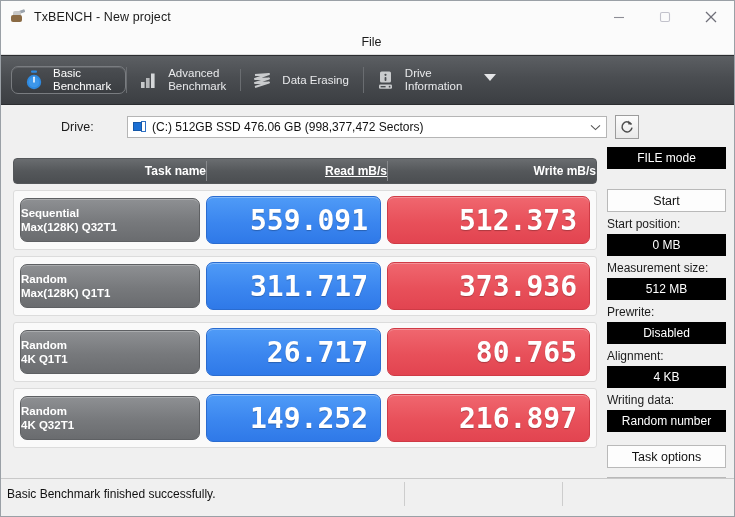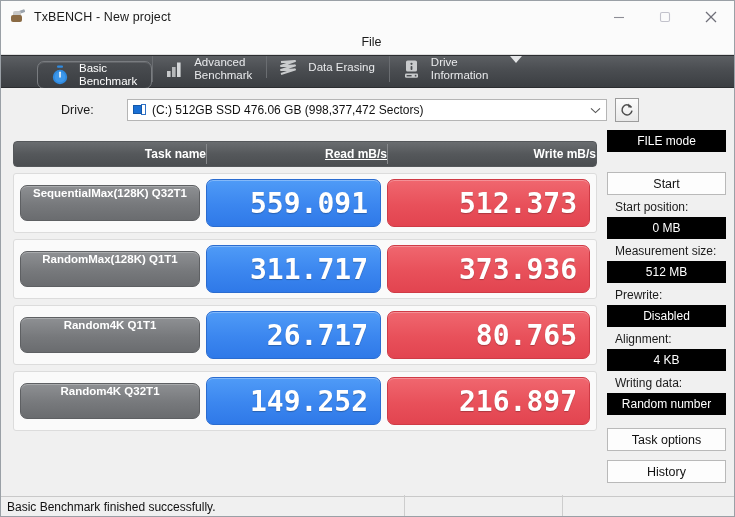--- a/index.html
+++ b/index.html
@@ -77,25 +77,25 @@
     flex-direction: column;
   }
   .menuitem {
     font-size: 12.5px;
     color: #1b1b1b;
     padding: 2px 9px;
   }
 
   
   .tabstrip {
-    height: 33px;
+    height: 50px;
     background: linear-gradient(180deg,#5c5f63 0%, #4a4d51 45%, #3b3e42 100%);
     display: flex;
-    align-items: flex-start;
-    padding-left: 36px;
+    align-items: center;
+    padding-left: 10px;
     position: relative;
     border-top: 1px solid #2b2d30;
     border-bottom: 1px solid #2b2d30;
   }
   .tab {
     display: flex;
     align-items: center;
     gap: 8px;
     padding: 0 14px 0 11px;
     position: relative;
@@ -237,27 +237,27 @@
     background: #fafafa;
     border: 1px solid #dcdcdc;
     border-radius: 3px;
     display: flex;
     align-items: center;
     padding: 0 6px;
     gap: 6px;
   }
   .task-btn {
     flex: 0 0 180px;
-    height: 36px;
+    height: 44px;
     border-radius: 7px;
     background: linear-gradient(180deg,#8e9093 0%, #77797c 55%, #6a6c6f 100%);
     border: 1px solid #5e6063;
     box-shadow: inset 0 1px 0 rgba(255,255,255,0.25);
     display: flex;
-    flex-direction: row;
+    flex-direction: column;
     justify-content: center;
     color: #ffffff;
   }
   .task-l1 { font-size: 11.5px; font-weight: bold; line-height: 14px; }
   .task-l2 { font-size: 11.5px; font-weight: bold; line-height: 14px; }
 
   .val-bar {
     height: 48px;
     border-radius: 7px;
     display: flex;
@@ -304,31 +304,31 @@
     height: 23px;
     background: #fdfdfd;
     border: 1px solid #b9b9b9;
     color: #111111;
     font-size: 12.5px;
     display: flex; align-items: center; justify-content: center;
   }
   .side-label {
     font-size: 12px;
     color: #1b1b1b;
-    margin: 5px 0 3px 8px;
+    margin: 5px 0 3px 0;
   }
   .gap-16 { height: 16px; }
   .gap-8 { height: 9px; }
 
   
   .statusbar {
     position: absolute;
-    left: 0; bottom: 0;
+    left: 0; bottom: 8px;
     width: 735px;
-    height: 20px;
+    height: 30px;
     background: #f0f0f0;
     border-top: 1px solid #c9c9c9;
     display: flex;
     align-items: center;
   }
   .status-cell {
     height: 24px;
     display: flex;
     align-items: center;
     padding-left: 6px;

